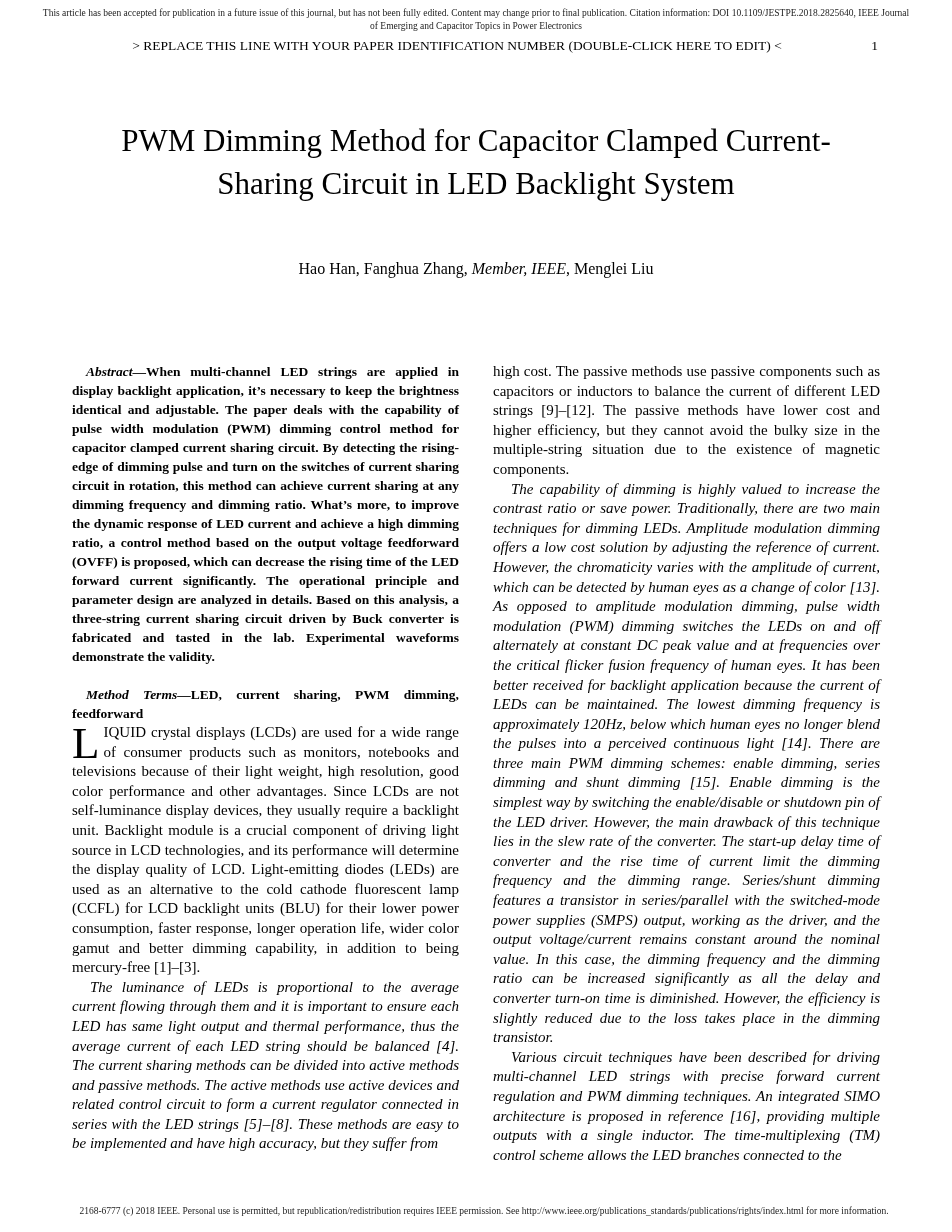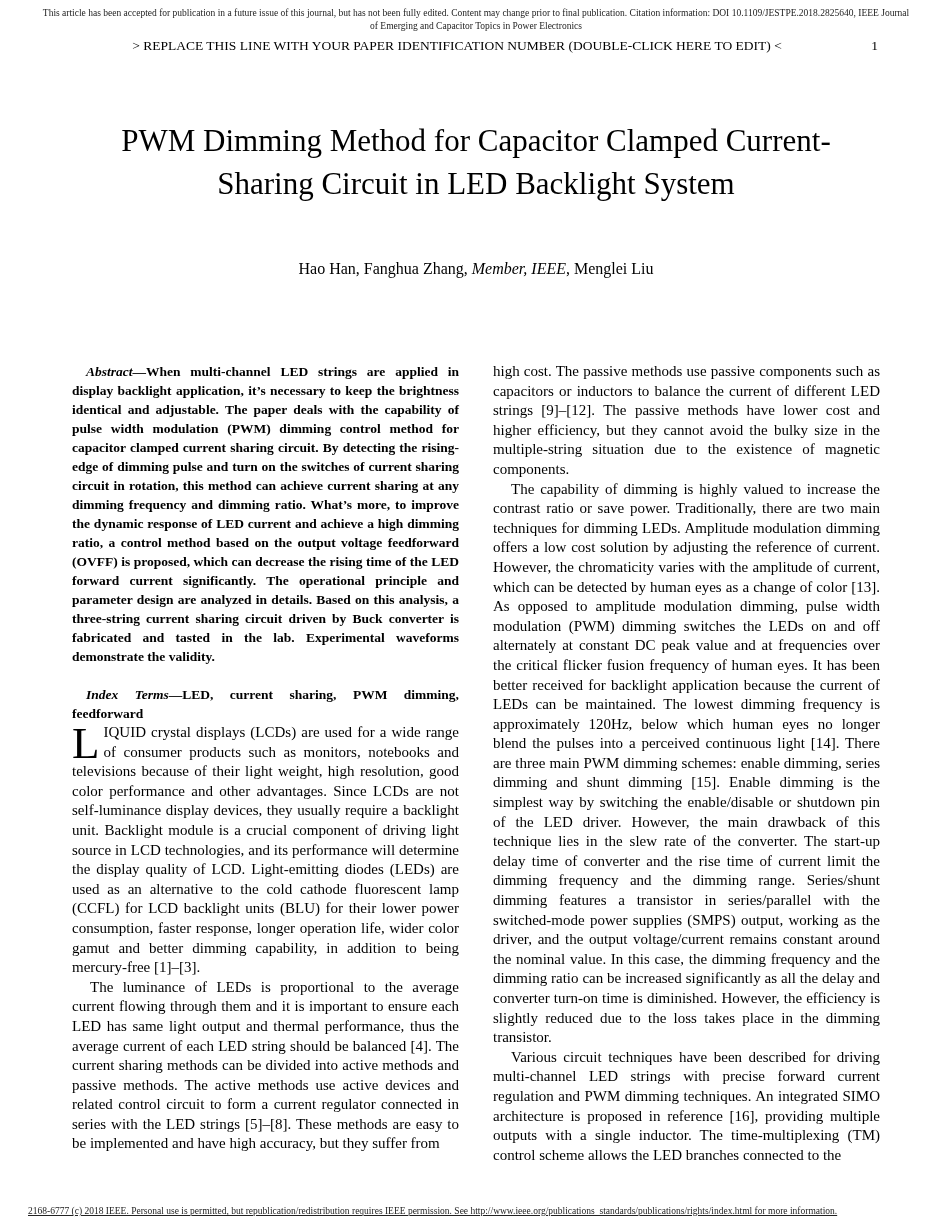--- a/index.html
+++ b/index.html
@@ -73,33 +73,33 @@
     font-size: 15px;
     margin: 24px 0 11px 0;
   }
   .section-heading .sc { font-variant: small-caps; letter-spacing: 0.5px; }
   .body-par {
     font-size: 15px;
     line-height: 19.6px;
     text-align: justify;
     margin: 0;
   }
-  .body-par.indent { text-indent: 18px; }
+  .body-par.indent { text-indent: 18px; font-style: italic; }
   .dropcap {
     float: left;
     font-size: 45px;
     line-height: 34px;
     padding: 3px 4px 0 0;
   }
   .footer-notice {
     position: absolute;
     bottom: 16px; left: 28px; right: 12px;
     font-size: 9.5px;
+    text-align: center;
     color: #222222;
-    text-decoration: underline;
   }
 </style>
 </head>
 <body>
 
 <div class="page">
 
   <div class="notice">
     <span>This article has been accepted for publication in a future issue of this journal, but has not been fully edited. Content may change prior to final publication. Citation information: DOI 10.1109/JESTPE.2018.2825640, IEEE Journal</span><br>
     <span>of Emerging and Capacitor Topics in Power Electronics</span>
@@ -116,21 +116,21 @@
     <span>Hao Han, Fanghua Zhang, </span><span class="italic">Member, IEEE</span><span>, Menglei Liu</span>
   </div>
 
   <div class="columns">
 
     <div class="col">
       <p class="abstract-block">
         <span class="lead-label">Abstract</span><span>—When multi-channel LED strings are applied in display backlight application, it’s necessary to keep the brightness identical and adjustable. The paper deals with the capability of pulse width modulation (PWM) dimming control method for capacitor clamped current sharing circuit. By detecting the rising-edge of dimming pulse and turn on the switches of current sharing circuit in rotation, this method can achieve current sharing at any dimming frequency and dimming ratio. What’s more, to improve the dynamic response of LED current and achieve a high dimming ratio, a control method based on the output voltage feedforward (OVFF) is proposed, which can decrease the rising time of the LED forward current significantly. The operational principle and parameter design are analyzed in details. Based on this analysis, a three-string current sharing circuit driven by Buck converter is fabricated and tasted in the lab. Experimental waveforms demonstrate the validity.</span>
       </p>
       <p class="index-block">
-        <span class="lead-label">Index Terms</span><span>—LED, current sharing, PWM dimming, feedforward</span>
+        <span class="lead-label">Method Terms</span><span>—LED, current sharing, PWM dimming, feedforward</span>
       </p>
       <p class="body-par">
         <span class="dropcap">L</span><span>IQUID crystal displays (LCDs) are used for a wide range of consumer products such as monitors, notebooks and televisions because of their light weight, high resolution, good color performance and other advantages. Since LCDs are not self-luminance display devices, they usually require a backlight unit. Backlight module is a crucial component of driving light source in LCD technologies, and its performance will determine the display quality of LCD. Light-emitting diodes (LEDs) are used as an alternative to the cold cathode fluorescent lamp (CCFL) for LCD backlight units (BLU) for their lower power consumption, faster response, longer operation life, wider color gamut and better dimming capability, in addition to being mercury-free [1]–[3].</span>
       </p>
       <p class="body-par indent">The luminance of LEDs is proportional to the average current flowing through them and it is important to ensure each LED has same light output and thermal performance, thus the average current of each LED string should be balanced [4]. The current sharing methods can be divided into active methods and passive methods. The active methods use active devices and related control circuit to form a current regulator connected in series with the LED strings [5]–[8]. These methods are easy to be implemented and have high accuracy, but they suffer from</p>
     </div>
 
     <div class="col">
       <p class="body-par">high cost. The passive methods use passive components such as capacitors or inductors to balance the current of different LED strings [9]–[12]. The passive methods have lower cost and higher efficiency, but they cannot avoid the bulky size in the multiple-string situation due to the existence of magnetic components.</p>
       <p class="body-par indent">The capability of dimming is highly valued to increase the contrast ratio or save power. Traditionally, there are two main techniques for dimming LEDs. Amplitude modulation dimming offers a low cost solution by adjusting the reference of current. However, the chromaticity varies with the amplitude of current, which can be detected by human eyes as a change of color [13]. As opposed to amplitude modulation dimming, pulse width modulation (PWM) dimming switches the LEDs on and off alternately at constant DC peak value and at frequencies over the critical flicker fusion frequency of human eyes. It has been better received for backlight application because the current of LEDs can be maintained. The lowest dimming frequency is approximately 120Hz, below which human eyes no longer blend the pulses into a perceived continuous light [14]. There are three main PWM dimming schemes: enable dimming, series dimming and shunt dimming [15]. Enable dimming is the simplest way by switching the enable/disable or shutdown pin of the LED driver. However, the main drawback of this technique lies in the slew rate of the converter. The start-up delay time of converter and the rise time  of current limit the dimming frequency and the dimming range. Series/shunt dimming features a transistor in series/parallel with the switched-mode power supplies (SMPS) output, working as the driver, and the output voltage/current remains constant around the nominal value. In this case, the dimming frequency and the dimming ratio can be increased significantly as all the delay and converter turn-on time is diminished. However, the efficiency is slightly reduced due to the loss takes place in the dimming transistor.</p>

